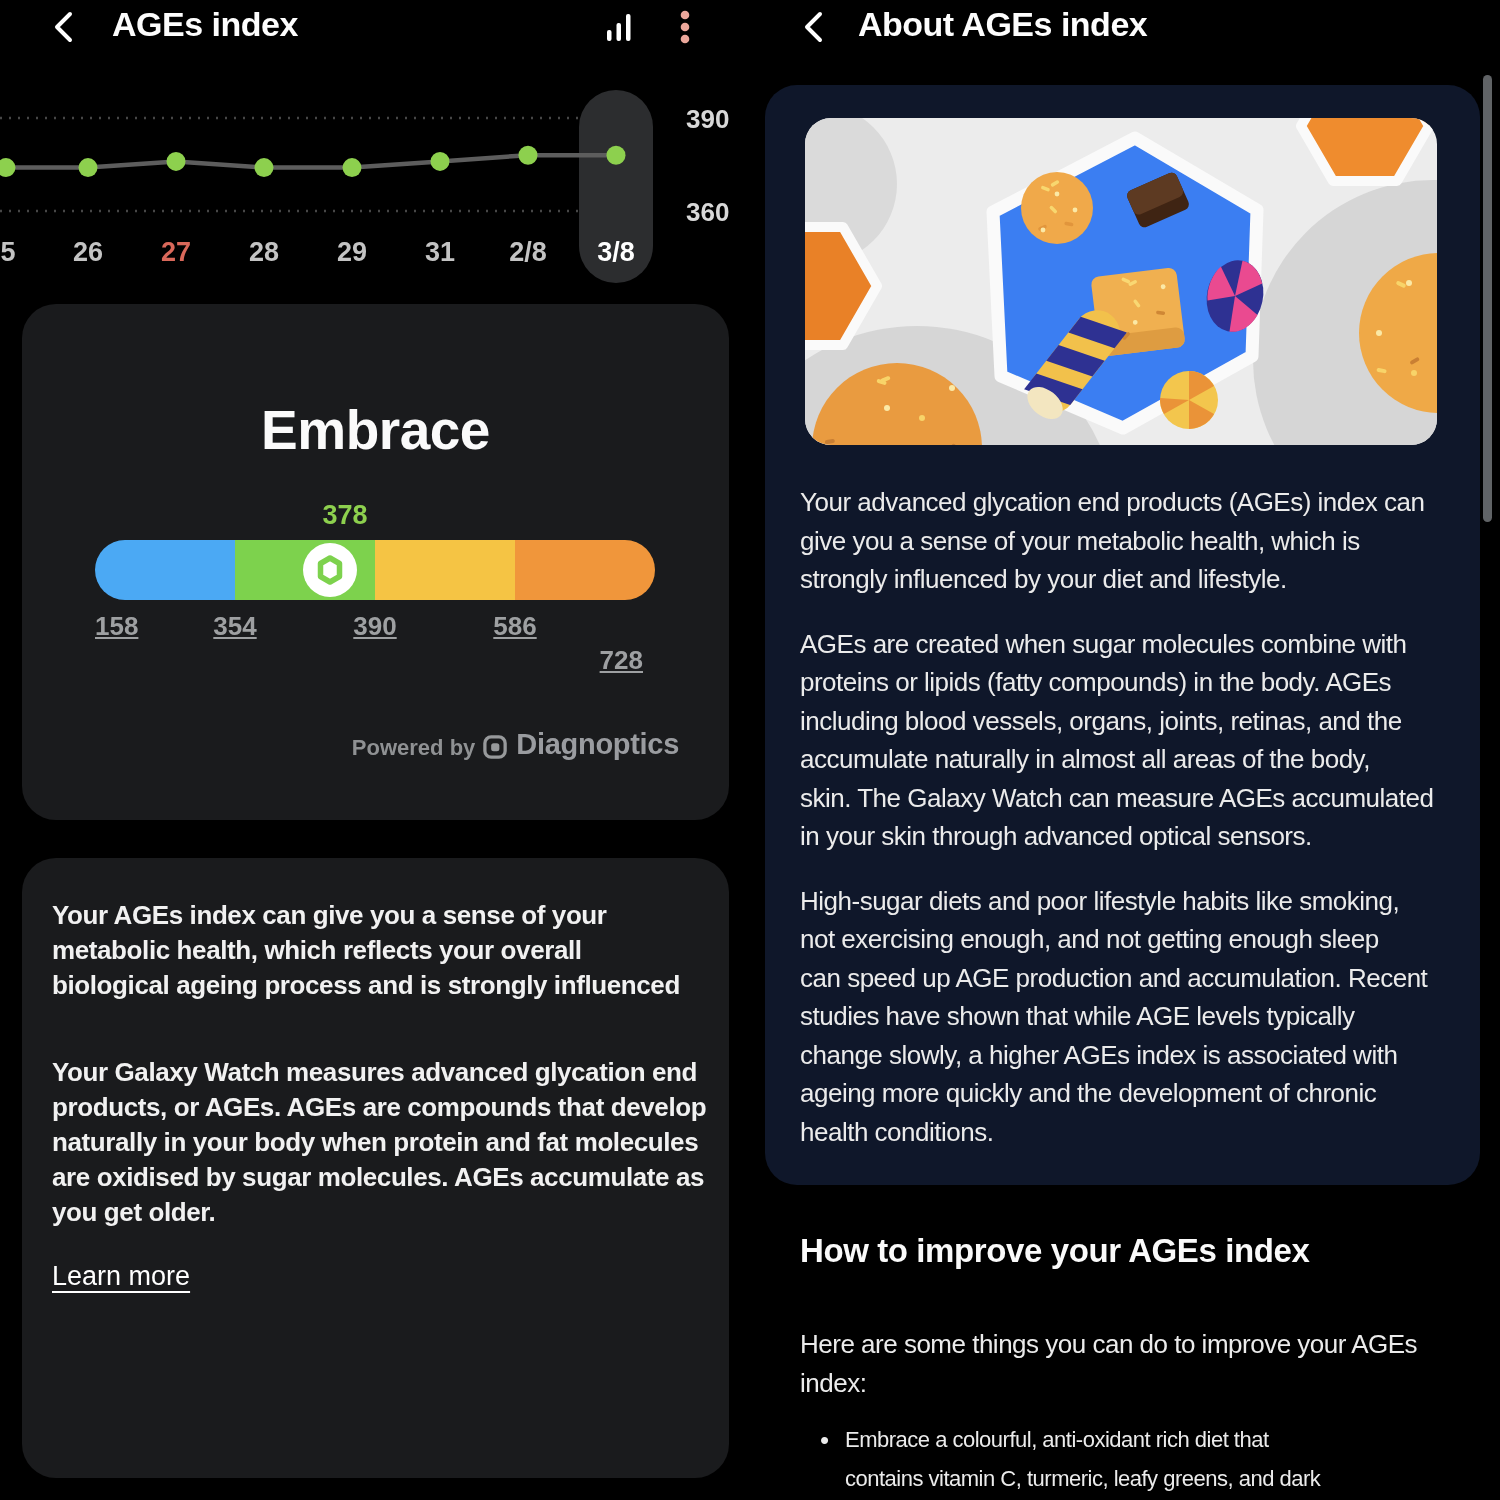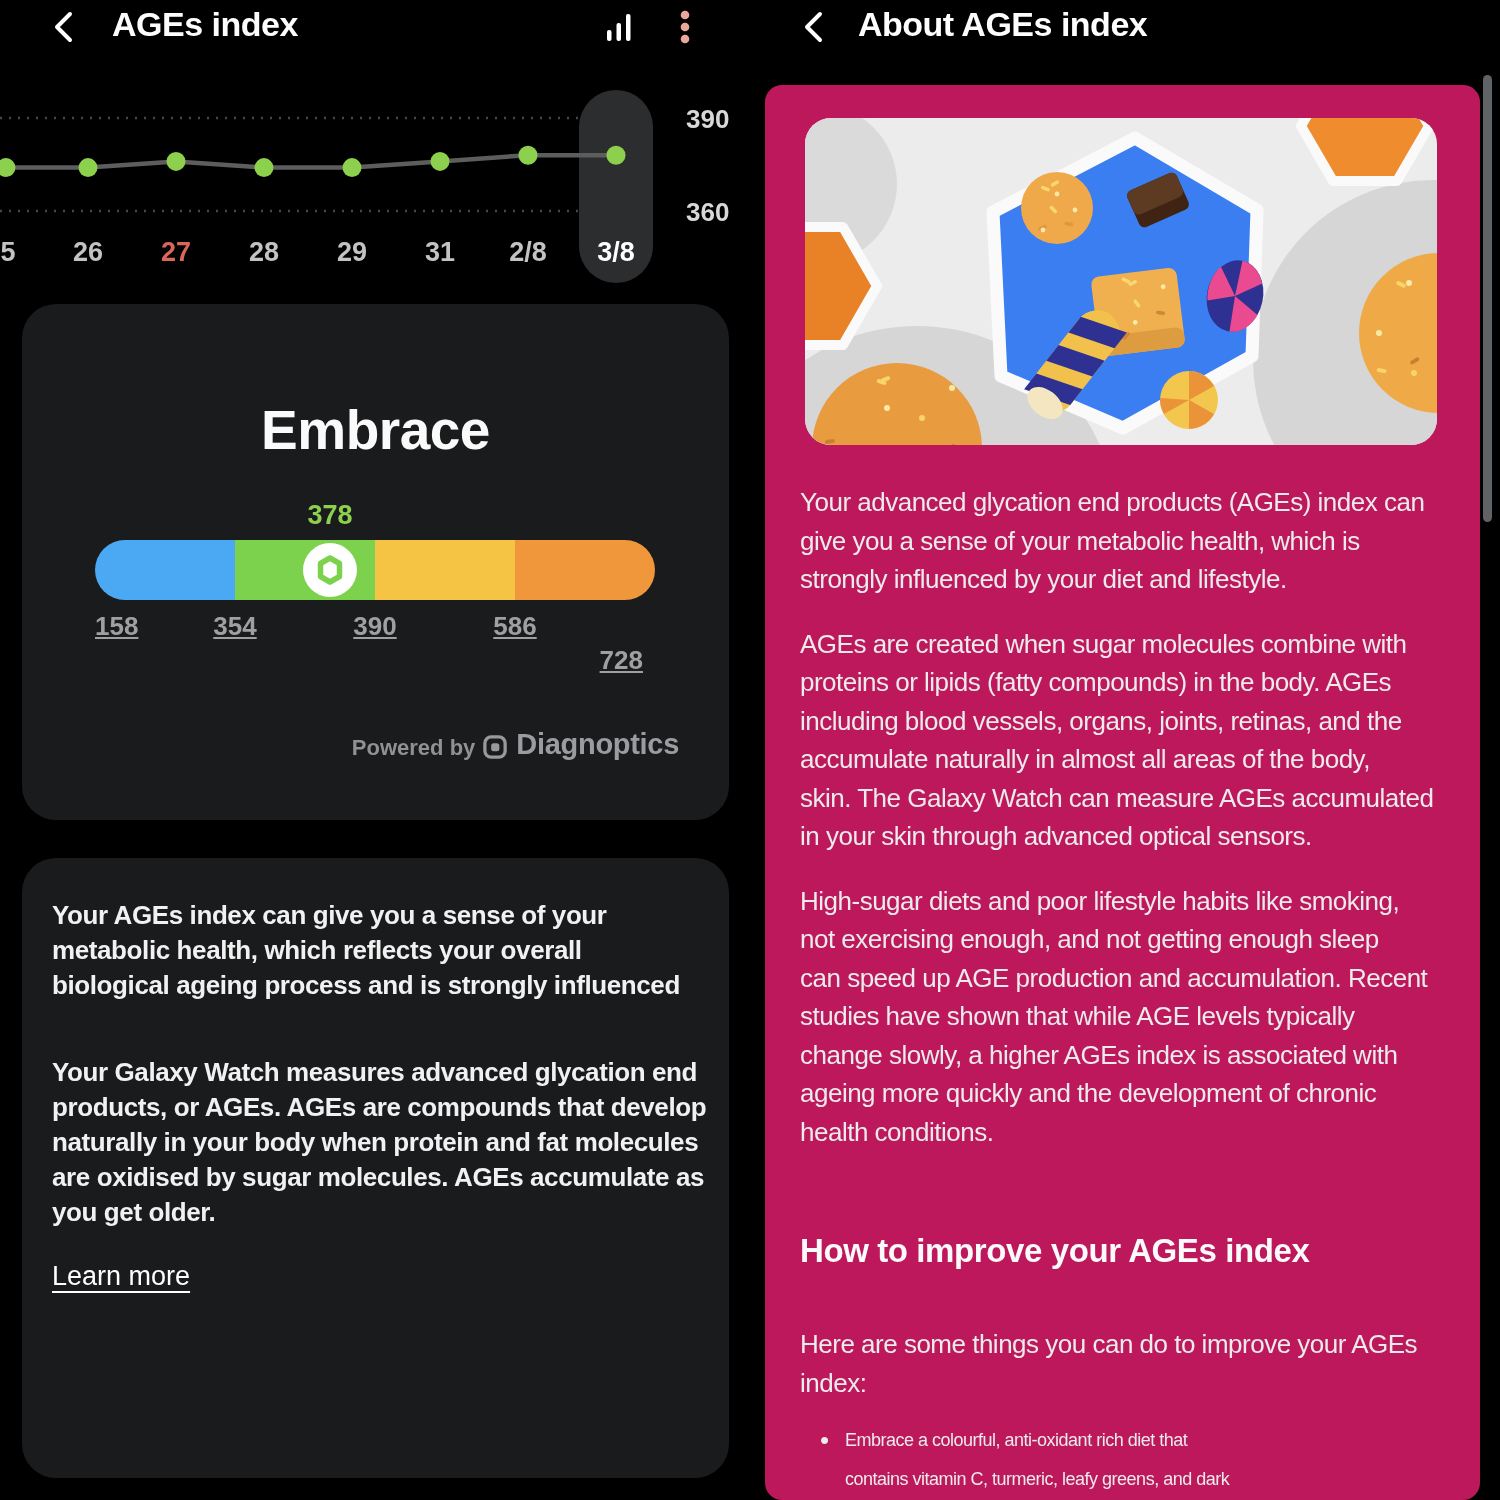--- a/index.html
+++ b/index.html
@@ -24,54 +24,54 @@
   #trend-svg .ylab{fill:#d8d8d8;font-size:26px;font-weight:700;font-family:"Liberation Sans",sans-serif;}
   #trend-svg text{font-family:"Liberation Sans",sans-serif;}
 
   
   .card{position:absolute;left:22px;width:707px;background:#1a1b1d;border-radius:34px;}
   #summary-card{top:304px;height:516px;}
   #info-card{top:858px;height:620px;}
 
   .status-title{position:absolute;top:94px;left:0;width:100%;text-align:center;
                 font-size:55px;font-weight:700;color:#fafafa;letter-spacing:-0.5px;}
-  .gauge-value{position:absolute;top:196px;left:158px;width:300px;text-align:center;
+  .gauge-value{position:absolute;top:196px;left:173px;width:300px;text-align:center;
                font-size:27px;font-weight:700;}
   .gauge-bar{position:absolute;left:73px;top:236px;width:560px;height:60px;border-radius:30px;
              overflow:hidden;display:flex;}
   .gauge-bar div{flex:1;}
   .gauge-marker{position:absolute;left:281px;top:239px;width:54px;height:54px;border-radius:50%;
                 background:#fff;display:flex;align-items:center;justify-content:center;}
   .gauge-labels{position:absolute;left:73px;top:307px;width:560px;height:30px;}
   .gauge-labels span{position:absolute;top:0;font-size:26px;font-weight:600;color:#9ea0a2;white-space:nowrap;text-decoration:underline;}
 
   .powered{position:absolute;right:50px;top:424px;display:flex;align-items:flex-end;gap:7px;}
   .powered-text{font-size:22px;font-weight:700;color:#8f9193;}
   .provider-name{font-size:29px;font-weight:600;color:#9a9ca0;letter-spacing:-0.3px;}
 
   .info-text{position:absolute;left:30px;top:40px;right:24px;}
   .para div{line-height:35px;white-space:nowrap;font-size:26px;font-weight:700;color:#f1f1f1;letter-spacing:-0.4px;}
   .para + .para{margin-top:52px;}
   .learn-more{display:inline-block;margin-top:31px;font-size:27px;font-weight:400;color:#ffffff;
               text-decoration:underline;text-underline-offset:6px;cursor:pointer;}
 
   
-  #about-card{position:absolute;left:15px;top:85px;width:715px;height:1415px;background:#be185d;border-radius:17px;}
+  #about-card{position:absolute;left:15px;top:85px;width:715px;height:1100px;background:#0f172a;border-radius:32px;}
   .illustration{position:absolute;left:40px;top:33px;width:632px;height:327px;border-radius:26px;overflow:hidden;}
   .illustration svg{display:block;}
   .about-text{position:absolute;left:35px;top:398px;width:665px;}
   .apara div{line-height:38.5px;white-space:nowrap;font-size:26px;font-weight:400;color:#ebebeb;letter-spacing:-0.5px;}
   .apara + .apara{margin-top:26px;}
   .section-heading{margin:78px 0 0 0;font-size:33px;font-weight:700;color:#fafafa;letter-spacing:-0.4px;line-height:44px;}
   .intro{margin-top:52px;}
   .intro div{line-height:38.5px;white-space:nowrap;font-size:26px;color:#ebebeb;letter-spacing:-0.5px;}
   #bullet-list{margin:19px 0 0 0;padding:0;list-style:none;}
   #bullet-list li{position:relative;padding-left:45px;}
   #bullet-list li .dot{position:absolute;left:20px;top:0;line-height:38.5px;font-size:26px;color:#ebebeb;}
-  #bullet-list li div.ln{line-height:38.5px;white-space:nowrap;font-size:18px;color:#ebebeb;letter-spacing:-0.5px;}
+  #bullet-list li div.ln{line-height:38.5px;white-space:nowrap;font-size:22px;color:#ebebeb;letter-spacing:-0.5px;}
 
   .scrollbar{position:absolute;left:733px;top:75px;width:9px;height:447px;border-radius:4.5px;background:#606366;cursor:pointer;}
 </style>
 </head>
 <body>
 
 <div class="stage">
 
   <div class="screen" id="screen-left">
     <div class="app-header">

